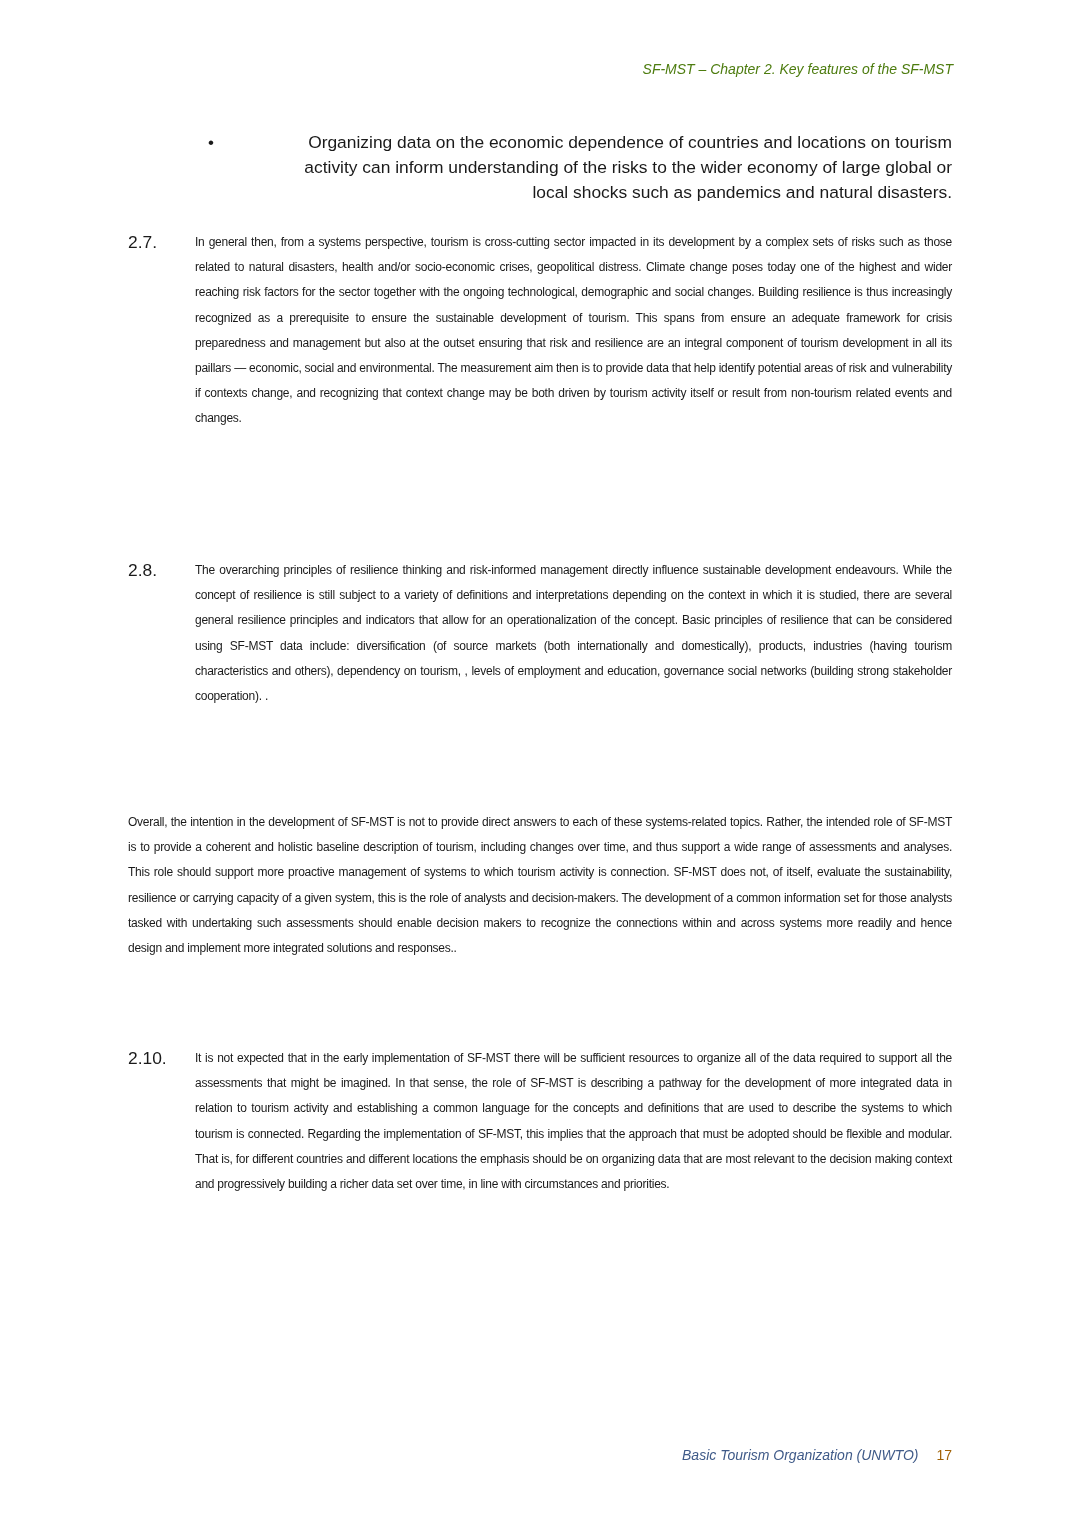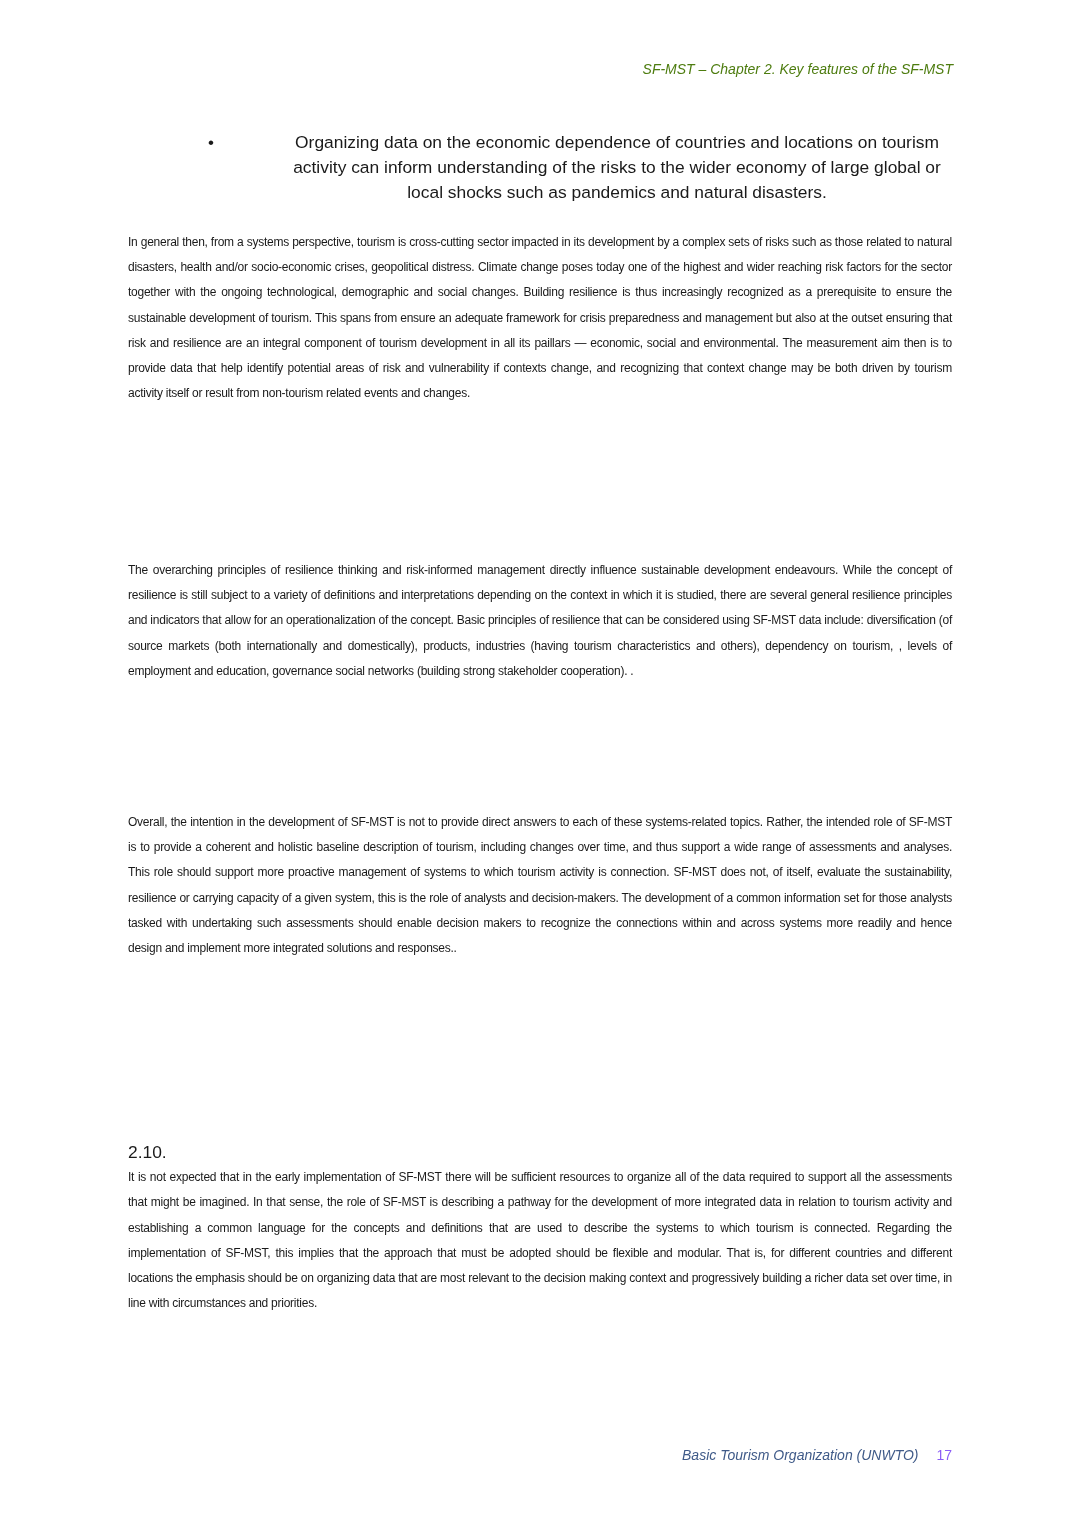--- a/index.html
+++ b/index.html
@@ -1,50 +1,52 @@
 <!DOCTYPE html>
 <html><head>
 <meta charset="utf-8">
 <style>
   html, body { margin: 0; padding: 0; background: #ffffff; }
   body { width: 1080px; height: 1528px; position: relative; overflow: hidden; font-family: "Liberation Sans", sans-serif; color: #1a1a1a; }
   .header { position: absolute; top: 61px; right: 127px; font-size: 14px; font-style: italic; color: #4d7c0f; }
   .footer { position: absolute; top: 1447px; right: 128px; font-size: 14px; color: #3f5a88; }
   .footer .org { font-style: italic; margin-right: 14px; }
-  .footer .pg { color: #8b5cf6; }
+  .footer .pg { color: #a16207; }
   .bullet { position: absolute; top: 130px; left: 208px; width: 744px; display: flex; }
   .bullet .dot { width: 36px; font-size: 17px; line-height: 25px; }
-  .bullet .txt { flex: 1; font-size: 17.4px; line-height: 25.2px; text-align: center; margin-left: 38px; }
+  .bullet .txt { flex: 1; font-size: 17.4px; line-height: 25.2px; text-align: right; margin-left: 38px; }
   .para { position: absolute; left: 128px; width: 824px; display: flex; }
   .para .num { width: 67px; font-size: 17.4px; line-height: 25.2px; }
   .para .txt { flex: 1; font-size: 12px; line-height: 25.2px; text-align: justify; letter-spacing: -0.25px; }
 </style>
 </head>
 <body>
 
 <div class="header">SF-MST – Chapter 2. Key features of the SF-MST</div>
 
 <div class="bullet">
   <span class="dot">•</span>
   <span class="txt">Organizing data on the economic dependence of countries and locations on tourism activity can inform understanding of the risks to the wider economy of large global or local shocks such as pandemics and natural disasters.</span>
 </div>
 
 <div class="para" style="top:230px;">
+  <span class="num">2.7.</span>
   <span class="txt">In general then, from a systems perspective, tourism is cross-cutting sector impacted in its development by a complex sets of risks such as those related to natural disasters, health and/or socio-economic crises, geopolitical distress. Climate change poses today one of the highest and wider reaching risk factors for the sector together with the ongoing technological, demographic and social changes. Building resilience is thus increasingly recognized as a prerequisite to ensure the sustainable development of tourism. This spans from ensure an adequate framework for crisis preparedness and management but also at the outset ensuring that risk and resilience are an integral component of tourism development in all its paillars — economic, social and environmental. The measurement aim then is to provide data that help identify potential areas of risk and vulnerability if contexts change, and recognizing that context change may be both driven by tourism activity itself or result from non-tourism related events and changes.</span>
 </div>
 
 <div class="para" style="top:558px;">
+  <span class="num">2.8.</span>
   <span class="txt">The overarching principles of resilience thinking and risk-informed management directly influence sustainable development endeavours. While the concept of resilience is still subject to a variety of definitions and interpretations depending on the context in which it is studied, there are several general resilience principles and indicators that allow for an operationalization of the concept. Basic principles of resilience that can be considered using SF-MST data include: diversification (of source markets (both internationally and domestically), products, industries (having tourism characteristics and others), dependency on tourism, , levels of employment and education, governance social networks (building strong stakeholder cooperation). .</span>
 </div>
 
 <div class="para" style="top:810px;">
   <span class="txt">Overall, the intention in the development of SF-MST is not to provide direct answers to each of these systems-related topics. Rather, the intended role of SF-MST is to provide a coherent and holistic baseline description of tourism, including changes over time, and thus support a wide range of assessments and analyses. This role should support more proactive management of systems to which tourism activity is connection. SF-MST does not, of itself, evaluate the sustainability, resilience or carrying capacity of a given system, this is the role of analysts and decision-makers. The development of a common information set for those analysts tasked with undertaking such assessments should enable decision makers to recognize the connections within and across systems more readily and hence design and implement more integrated solutions and responses..</span>
 </div>
 
-<div class="para" style="top:1140px;flex-direction:column;">
+<div class="para" style="top:1046px;">
   <span class="num">2.10.</span>
   <span class="txt">It is not expected that in the early implementation of SF-MST there will be sufficient resources to organize all of the data required to support all the assessments that might be imagined. In that sense, the role of SF-MST is describing a pathway for the development of more integrated data in relation to tourism activity and establishing a common language for the concepts and definitions that are used to describe the systems to which tourism is connected. Regarding the implementation of SF-MST, this implies that the approach that must be adopted should be flexible and modular. That is, for different countries and different locations the emphasis should be on organizing data that are most relevant to the decision making context and progressively building a richer data set over time, in line with circumstances and priorities.</span>
 </div>
 
 <div class="footer">
   <span class="org">Basic Tourism Organization (UNWTO)</span>
   <span class="pg">17</span>
 </div>
 
 </body></html>

